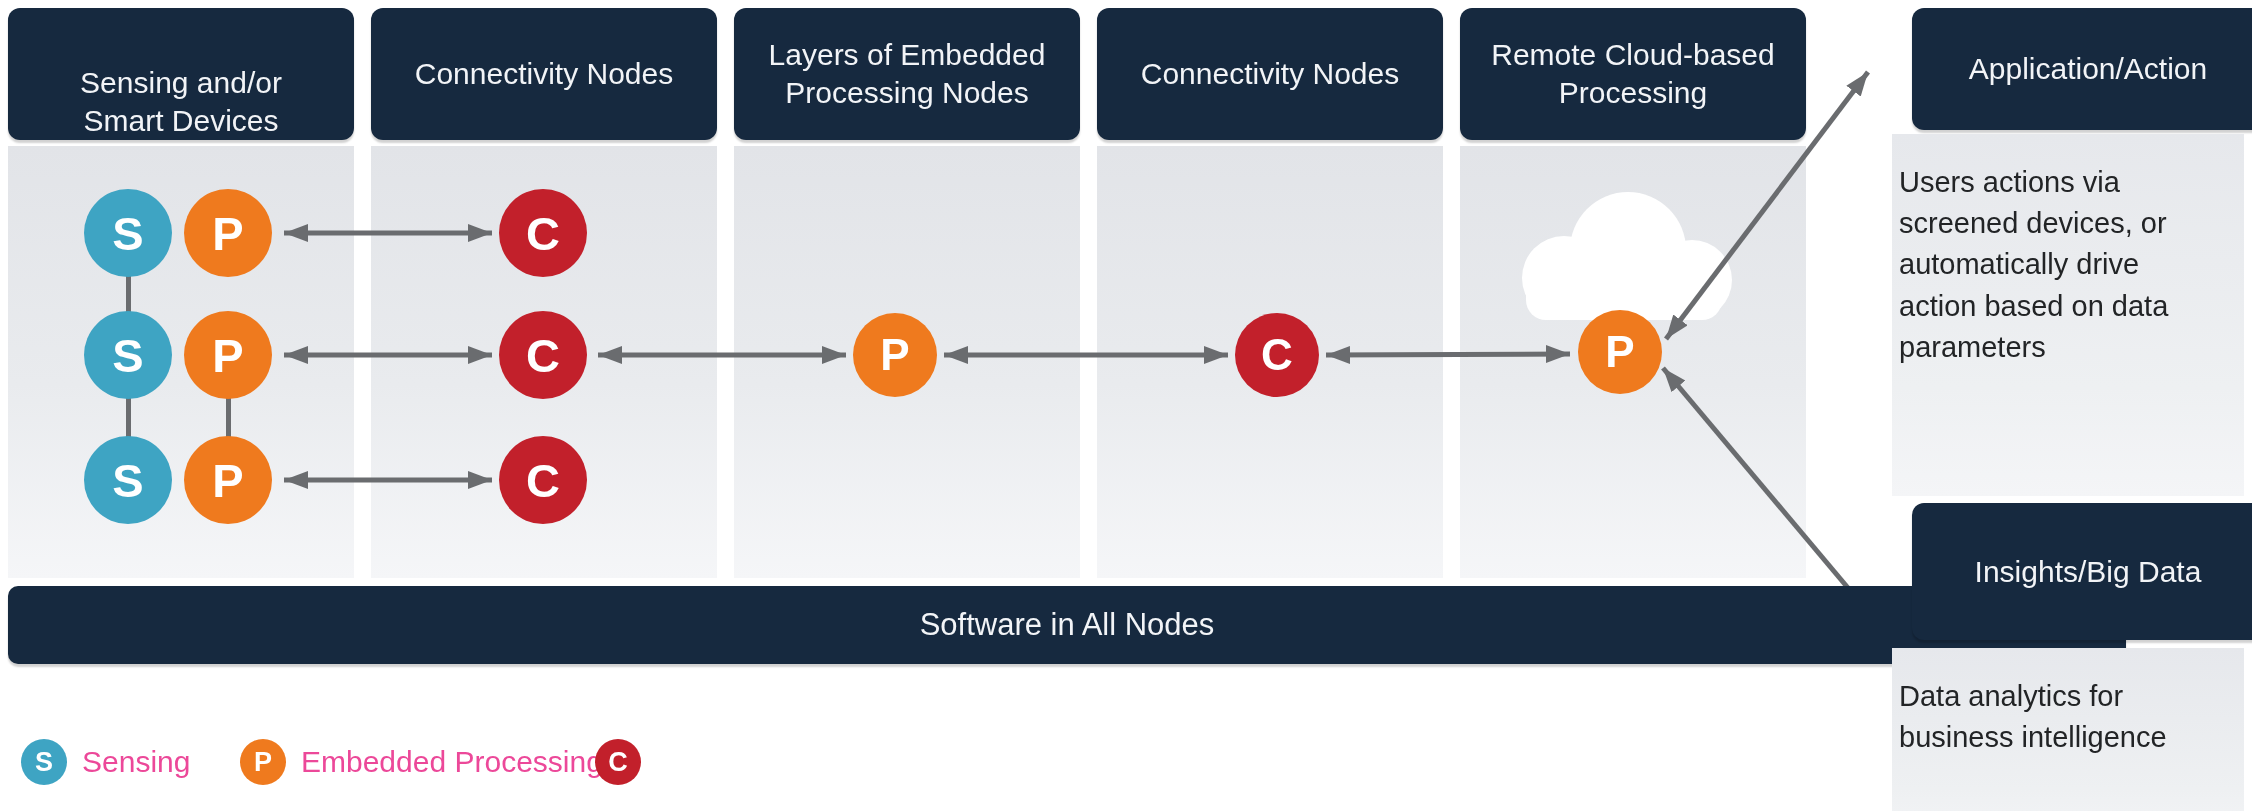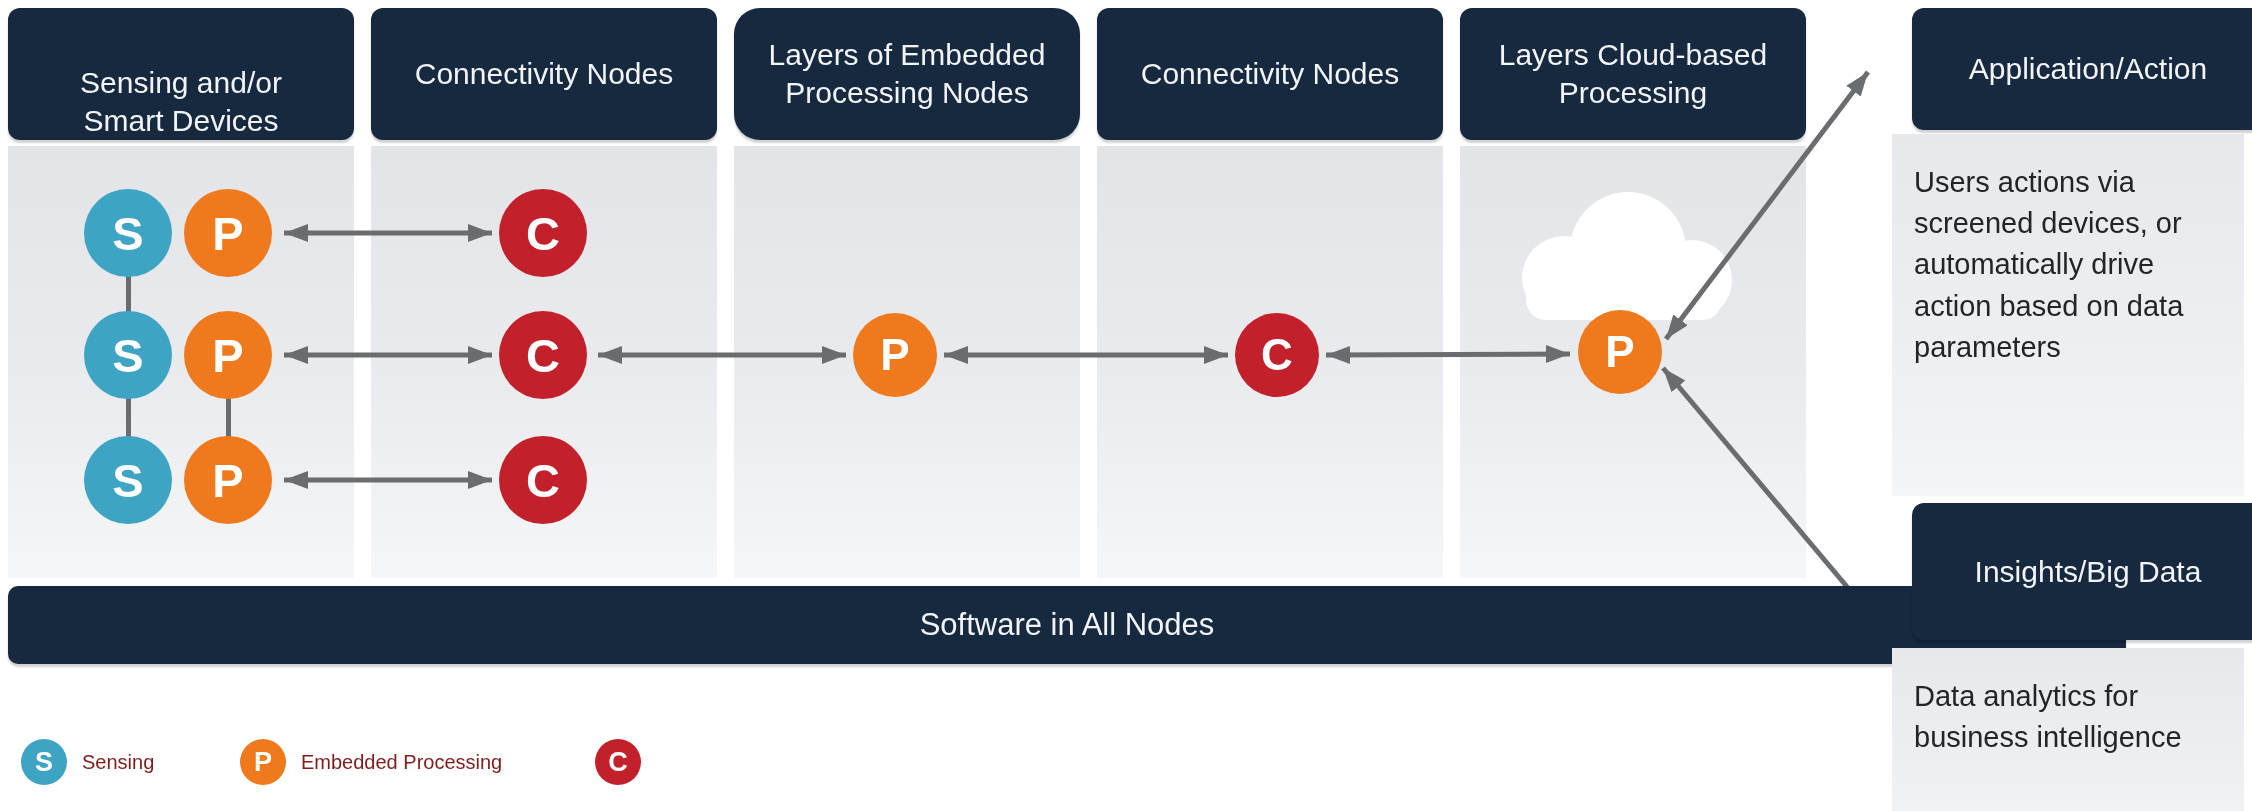--- a/index.html
+++ b/index.html
@@ -10,21 +10,21 @@
   .hdr{
     position:absolute;top:8px;height:132px;width:346px;
     background:#16293f;border-radius:12px;
     color:#f2f4f7;font-size:30px;line-height:1.27;
     display:flex;align-items:center;justify-content:center;text-align:center;
     padding:0 28px;box-sizing:border-box;
     box-shadow:0 3px 2px rgba(0,0,0,0.18);
   }
   .hdr.c1{left:8px;align-items:flex-end;}
   .hdr.c2{left:371px;}
-  .hdr.c3{left:734px;border-radius:26px;}
+  .hdr.c3{left:734px;}
   .hdr.c4{left:1097px;}
   .hdr.c5{left:1460px;}
 
   
   .colbg{
     position:absolute;top:146px;height:432px;width:346px;
     background:linear-gradient(180deg,#e2e4e8 0%,#e9ebee 55%,#f5f6f8 100%);
   }
   .colbg.c1{left:8px;}
   .colbg.c2{left:371px;}
@@ -36,21 +36,21 @@
   .rp-box{
     position:absolute;left:1892px;width:352px;background:#16293f;border-radius:12px;
     color:#f2f4f7;font-size:30px;display:flex;align-items:center;justify-content:center;
     text-align:center;box-shadow:0 3px 2px rgba(0,0,0,0.18);box-sizing:border-box;margin-left:20px;
   }
   .rp-box.app{top:8px;height:122px;}
   .rp-box.ins{top:503px;height:137px;}
   .rp-grey{
     position:absolute;left:1892px;width:352px;
     background:linear-gradient(180deg,#e6e8ec 0%,#eef0f2 70%,#f4f5f7 100%);
-    color:#222426;font-size:29px;line-height:1.42;box-sizing:border-box;padding:28px 24px 0 22px;
+    color:#222426;font-size:29px;line-height:1.42;box-sizing:border-box;padding:28px 24px 0 7px;
   }
   .rp-grey.app{top:134px;height:362px;}
   .rp-grey.ins{top:648px;height:201px;}
 
   
   .swbar{
     position:absolute;left:8px;top:586px;width:2118px;height:78px;
     background:#16293f;border-radius:10px;color:#f2f4f7;font-size:31px;
     display:flex;align-items:center;justify-content:center;
     box-shadow:0 3px 2px rgba(0,0,0,0.18);
@@ -79,21 +79,21 @@
 
   
   .legend-item{position:absolute;top:739px;display:flex;align-items:center;gap:15px;}
   .legend-dot{
     width:46px;height:46px;border-radius:50%;color:#fff;font-weight:bold;font-size:27px;
     display:flex;align-items:center;justify-content:center;flex:0 0 auto;
   }
   .legend-dot.s{background:#3ea4c3;}
   .legend-dot.p{background:#ef7a1e;}
   .legend-dot.c{background:#c2202b;}
-  .legend-label{font-size:20px;color:#7f1d1d;white-space:nowrap;}
+  .legend-label{font-size:30px;color:#ec4899;white-space:nowrap;}
 </style>
 </head>
 <body>
 
 <div id="canvas">
 
   <div class="colbg c1"></div>
   <div class="colbg c2"></div>
   <div class="colbg c3"></div>
   <div class="colbg c4"></div>
@@ -105,21 +105,21 @@
   <div class="hdr c2">
     <span>Connectivity Nodes</span>
   </div>
   <div class="hdr c3">
     <span>Layers of Embedded Processing Nodes</span>
   </div>
   <div class="hdr c4">
     <span>Connectivity Nodes</span>
   </div>
   <div class="hdr c5">
-    <span>Layers Cloud-based Processing</span>
+    <span>Remote Cloud-based Processing</span>
   </div>
 
   <svg class="cloud" width="244" height="134" viewBox="0 0 244 134">
     <g fill="#ffffff">
       <circle cx="64" cy="88" r="42"></circle>
       <circle cx="128" cy="60" r="58"></circle>
       <circle cx="192" cy="90" r="40"></circle>
       <rect x="26" y="86" width="196" height="44" rx="20"></rect>
     </g>
   </svg>

